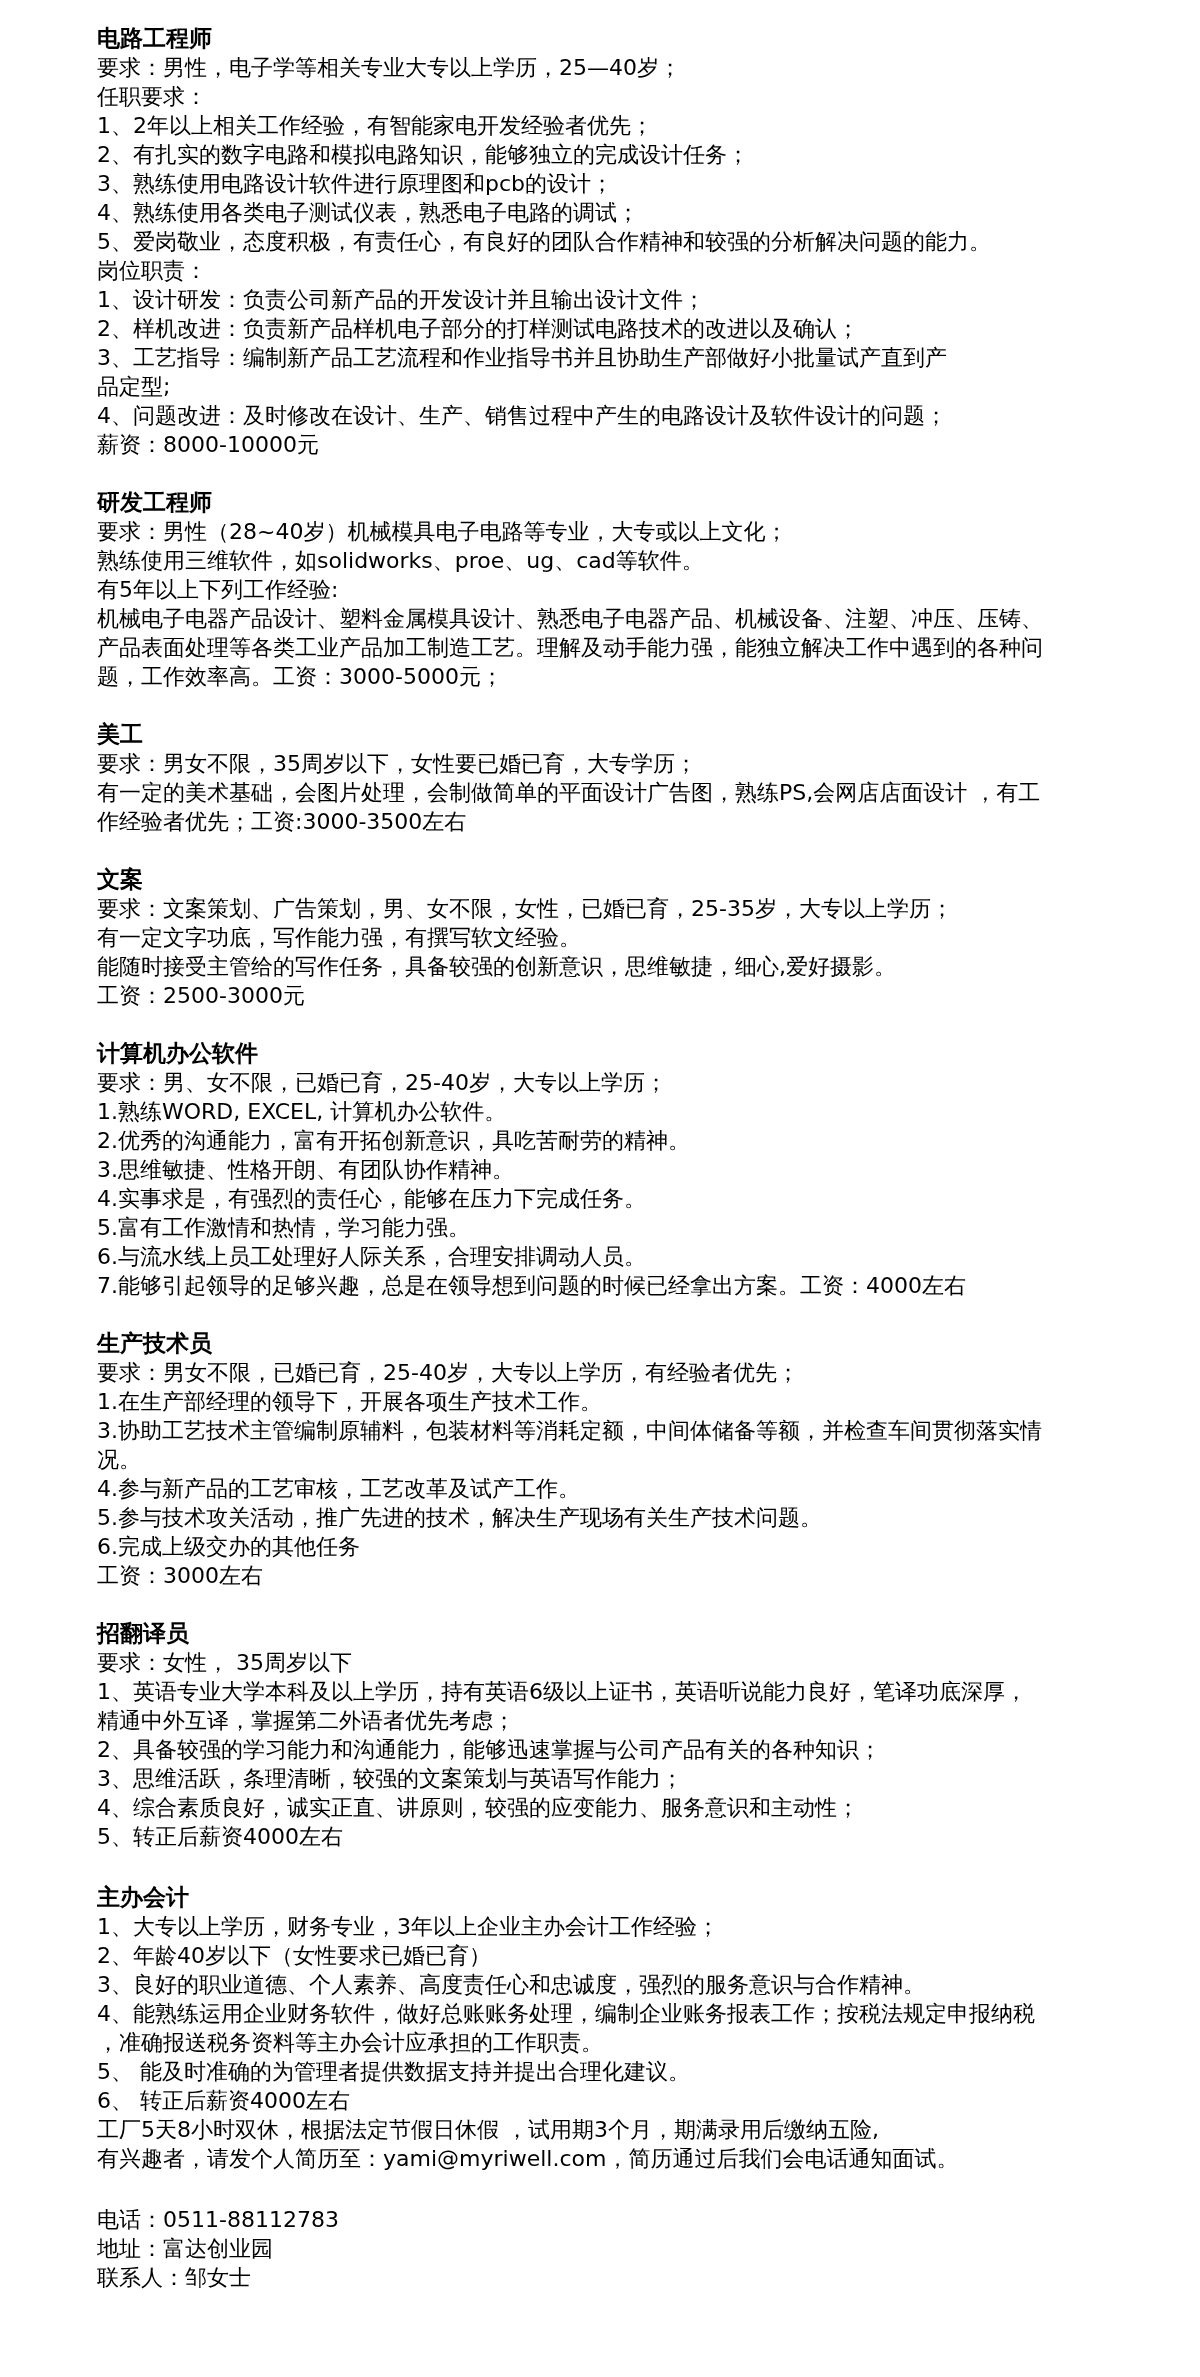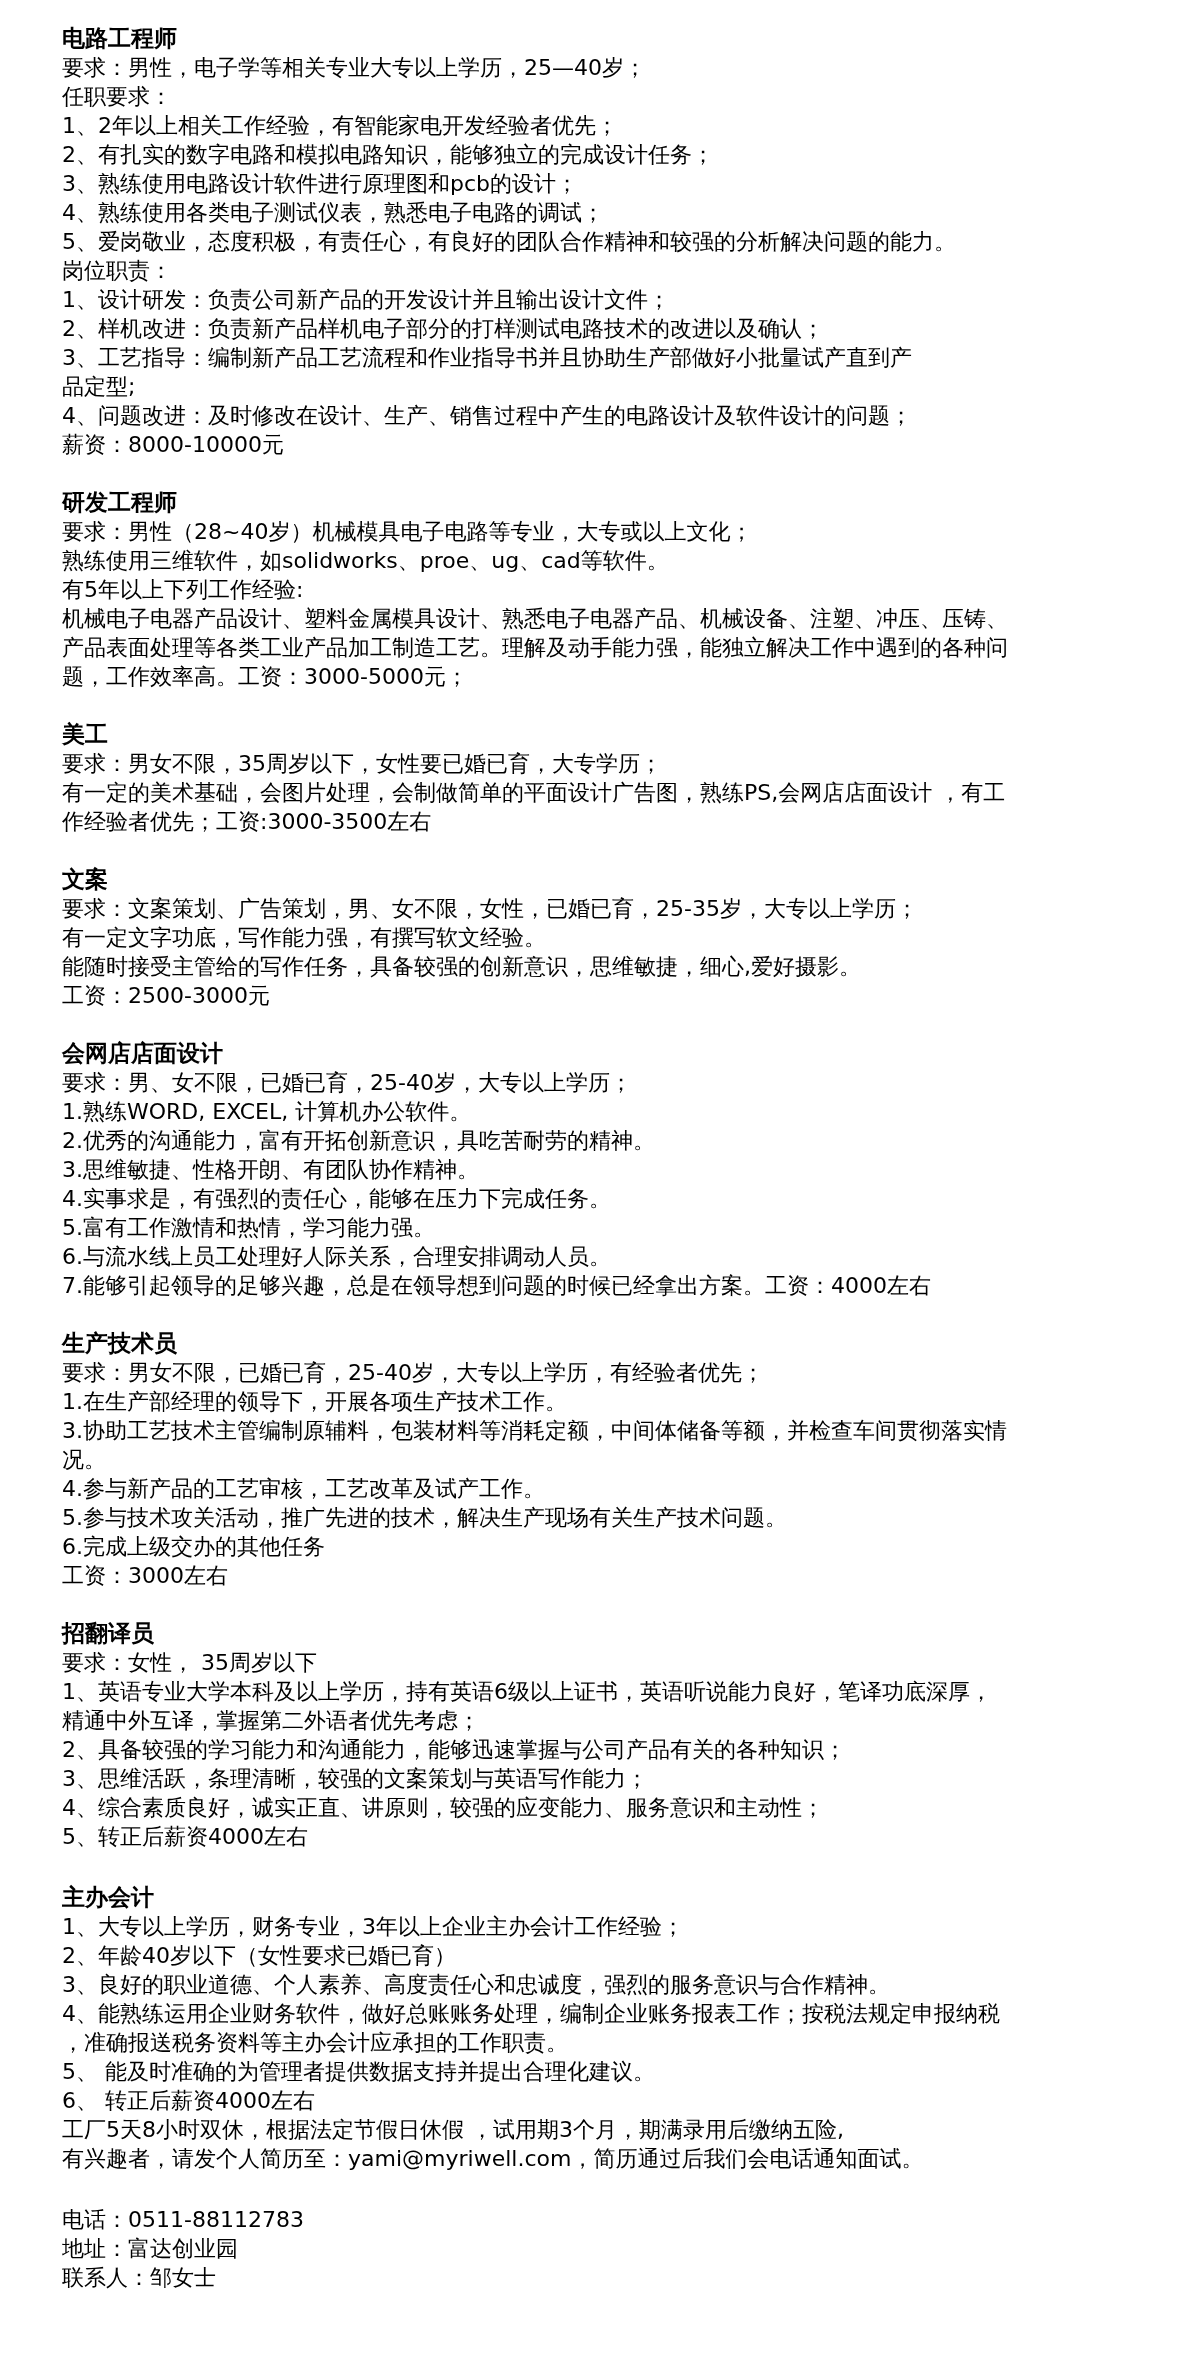--- a/index.html
+++ b/index.html
@@ -8,21 +8,21 @@
     background: #ffffff;
   }
   body {
     width: 1200px;
     min-height: 2377px;
     color: #000000;
     font-family: "DejaVu Sans", sans-serif;
     box-sizing: border-box;
   }
   .doc {
-    padding: 24px 55px 30px 62px;
+    padding: 24px 55px 30px 97px;
   }
   .section {
     margin: 0 0 29px 0;
   }
   .section:last-child {
     margin-bottom: 0;
     margin-top: 32px;
   }
   .title {
     margin: 0;
@@ -91,21 +91,21 @@
     <h2 class="title">文案</h2>
     <div>
           <div class="line">要求：文案策划、广告策划，男、女不限，女性，已婚已育，25-35岁，大专以上学历；</div>
           <div class="line">有一定文字功底，写作能力强，有撰写软文经验。</div>
           <div class="line">能随时接受主管给的写作任务，具备较强的创新意识，思维敏捷，细心,爱好摄影。</div>
           <div class="line">工资：2500-3000元</div>
         </div>
   </section>
 
   <section class="section job">
-    <h2 class="title">会网店店面设计</h2>
+    <h2 class="title">计算机办公软件</h2>
     <div>
           <div class="line">要求：男、女不限，已婚已育，25-40岁，大专以上学历；</div>
           <div class="line">1.熟练WORD, EXCEL, 计算机办公软件。</div>
           <div class="line">2.优秀的沟通能力，富有开拓创新意识，具吃苦耐劳的精神。</div>
           <div class="line">3.思维敏捷、性格开朗、有团队协作精神。</div>
           <div class="line">4.实事求是，有强烈的责任心，能够在压力下完成任务。</div>
           <div class="line">5.富有工作激情和热情，学习能力强。</div>
           <div class="line">6.与流水线上员工处理好人际关系，合理安排调动人员。</div>
           <div class="line">7.能够引起领导的足够兴趣，总是在领导想到问题的时候已经拿出方案。工资：4000左右</div>
         </div>

